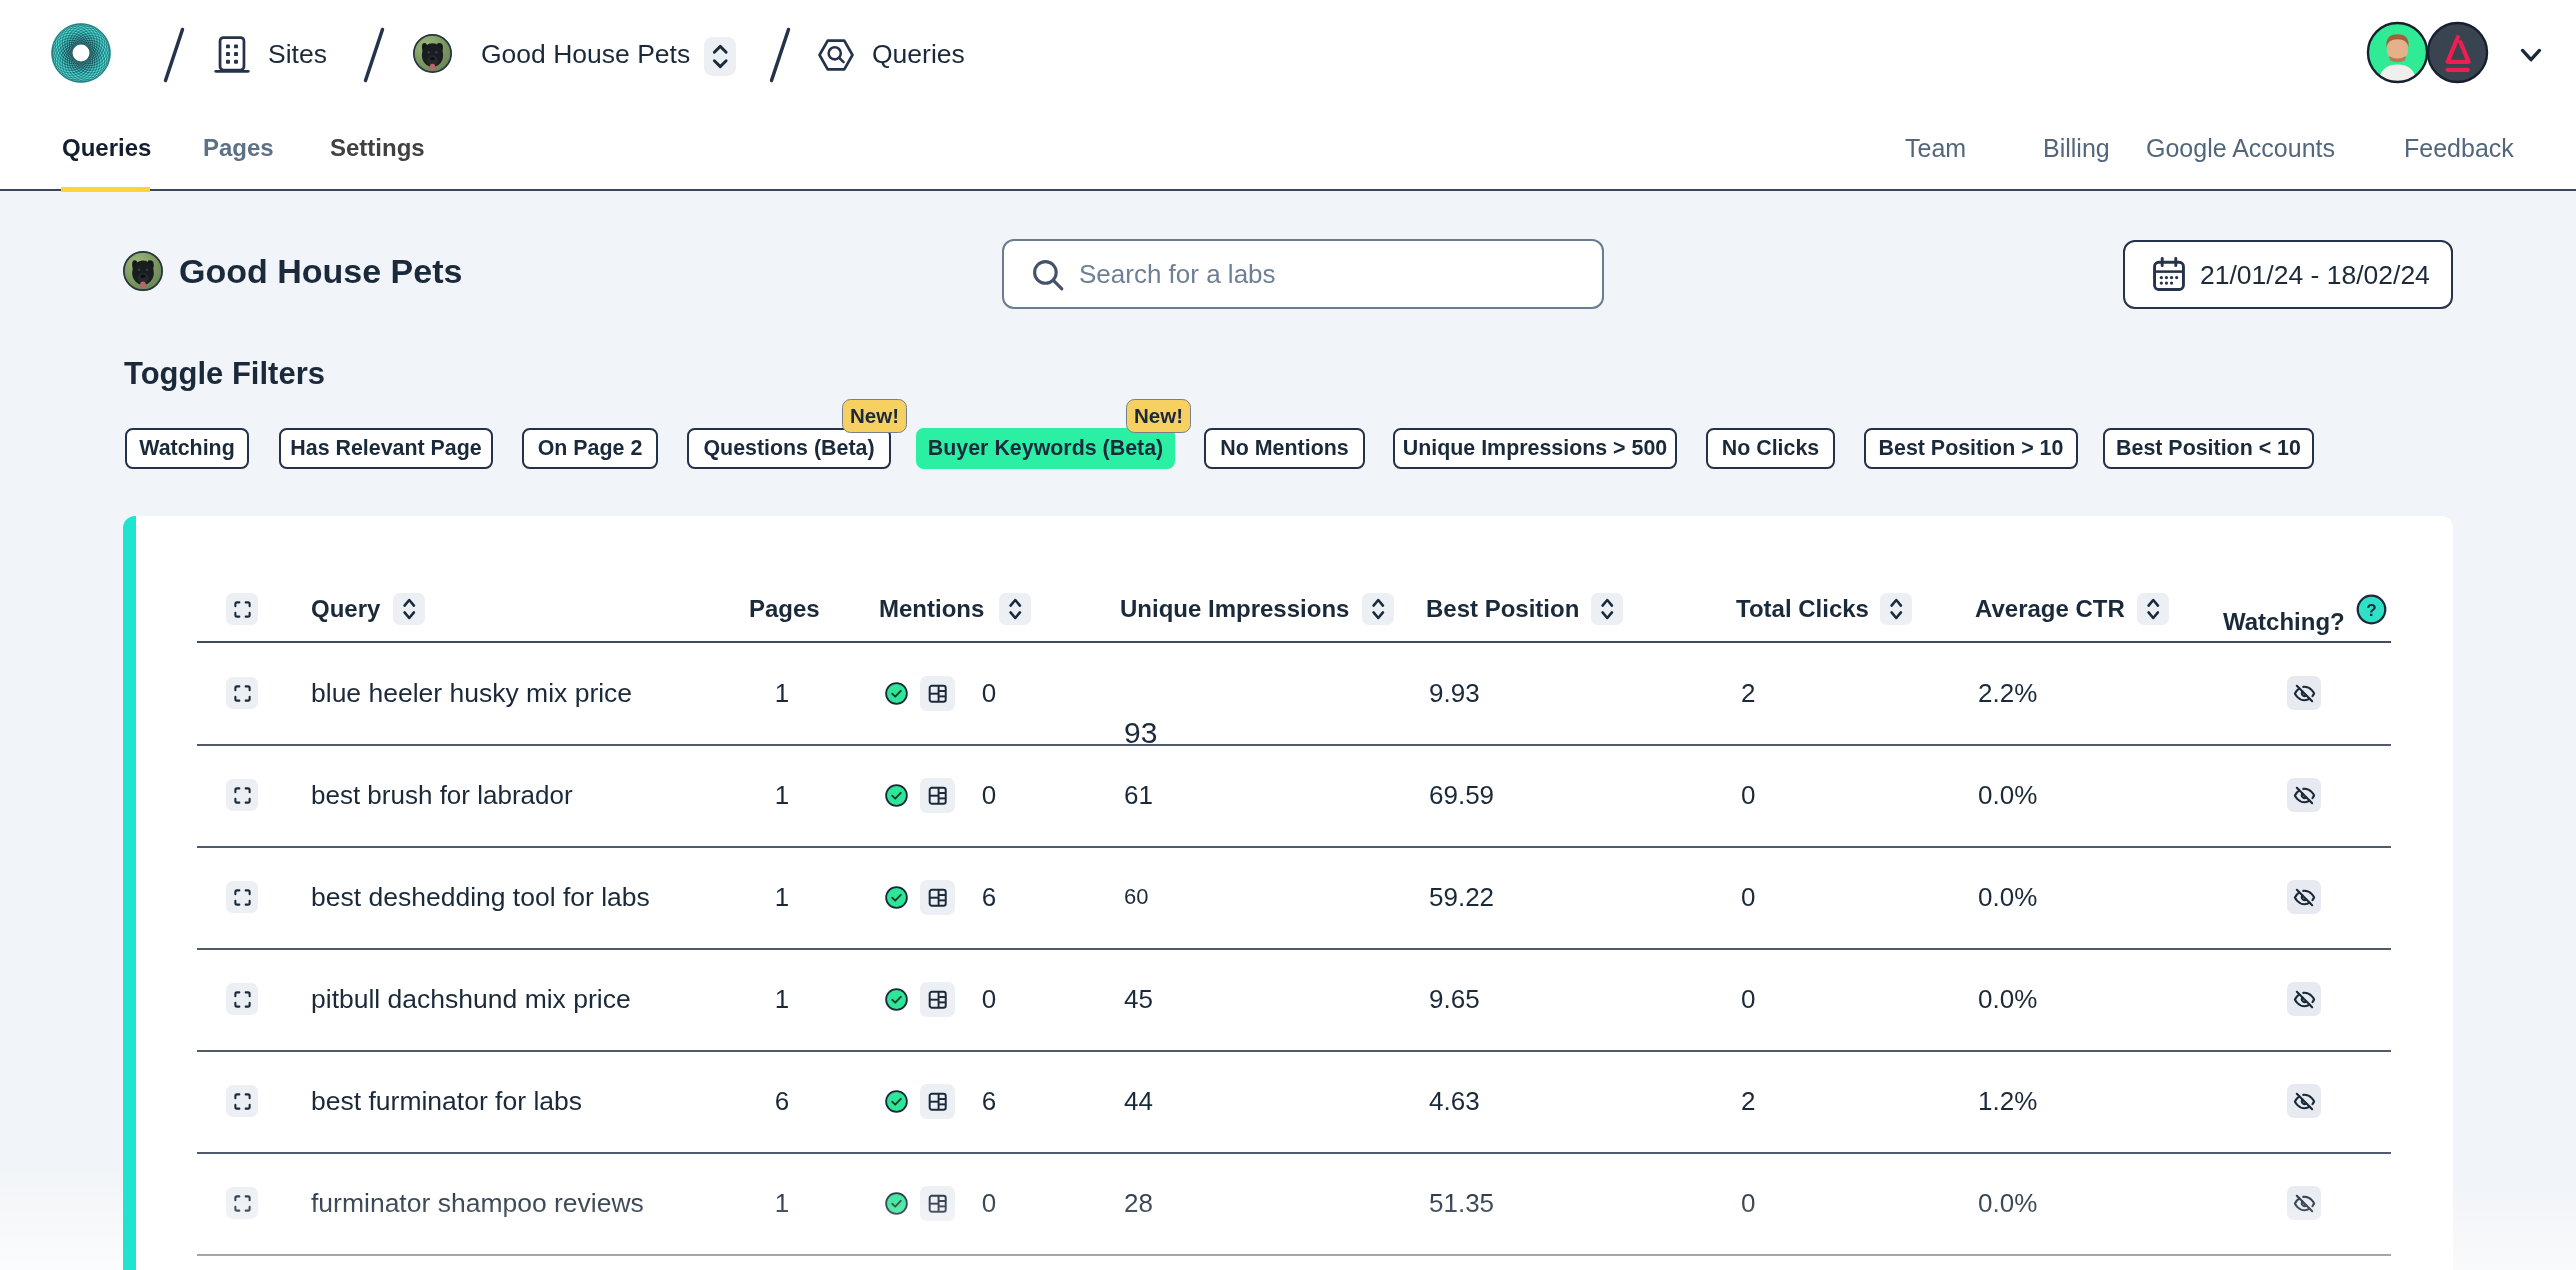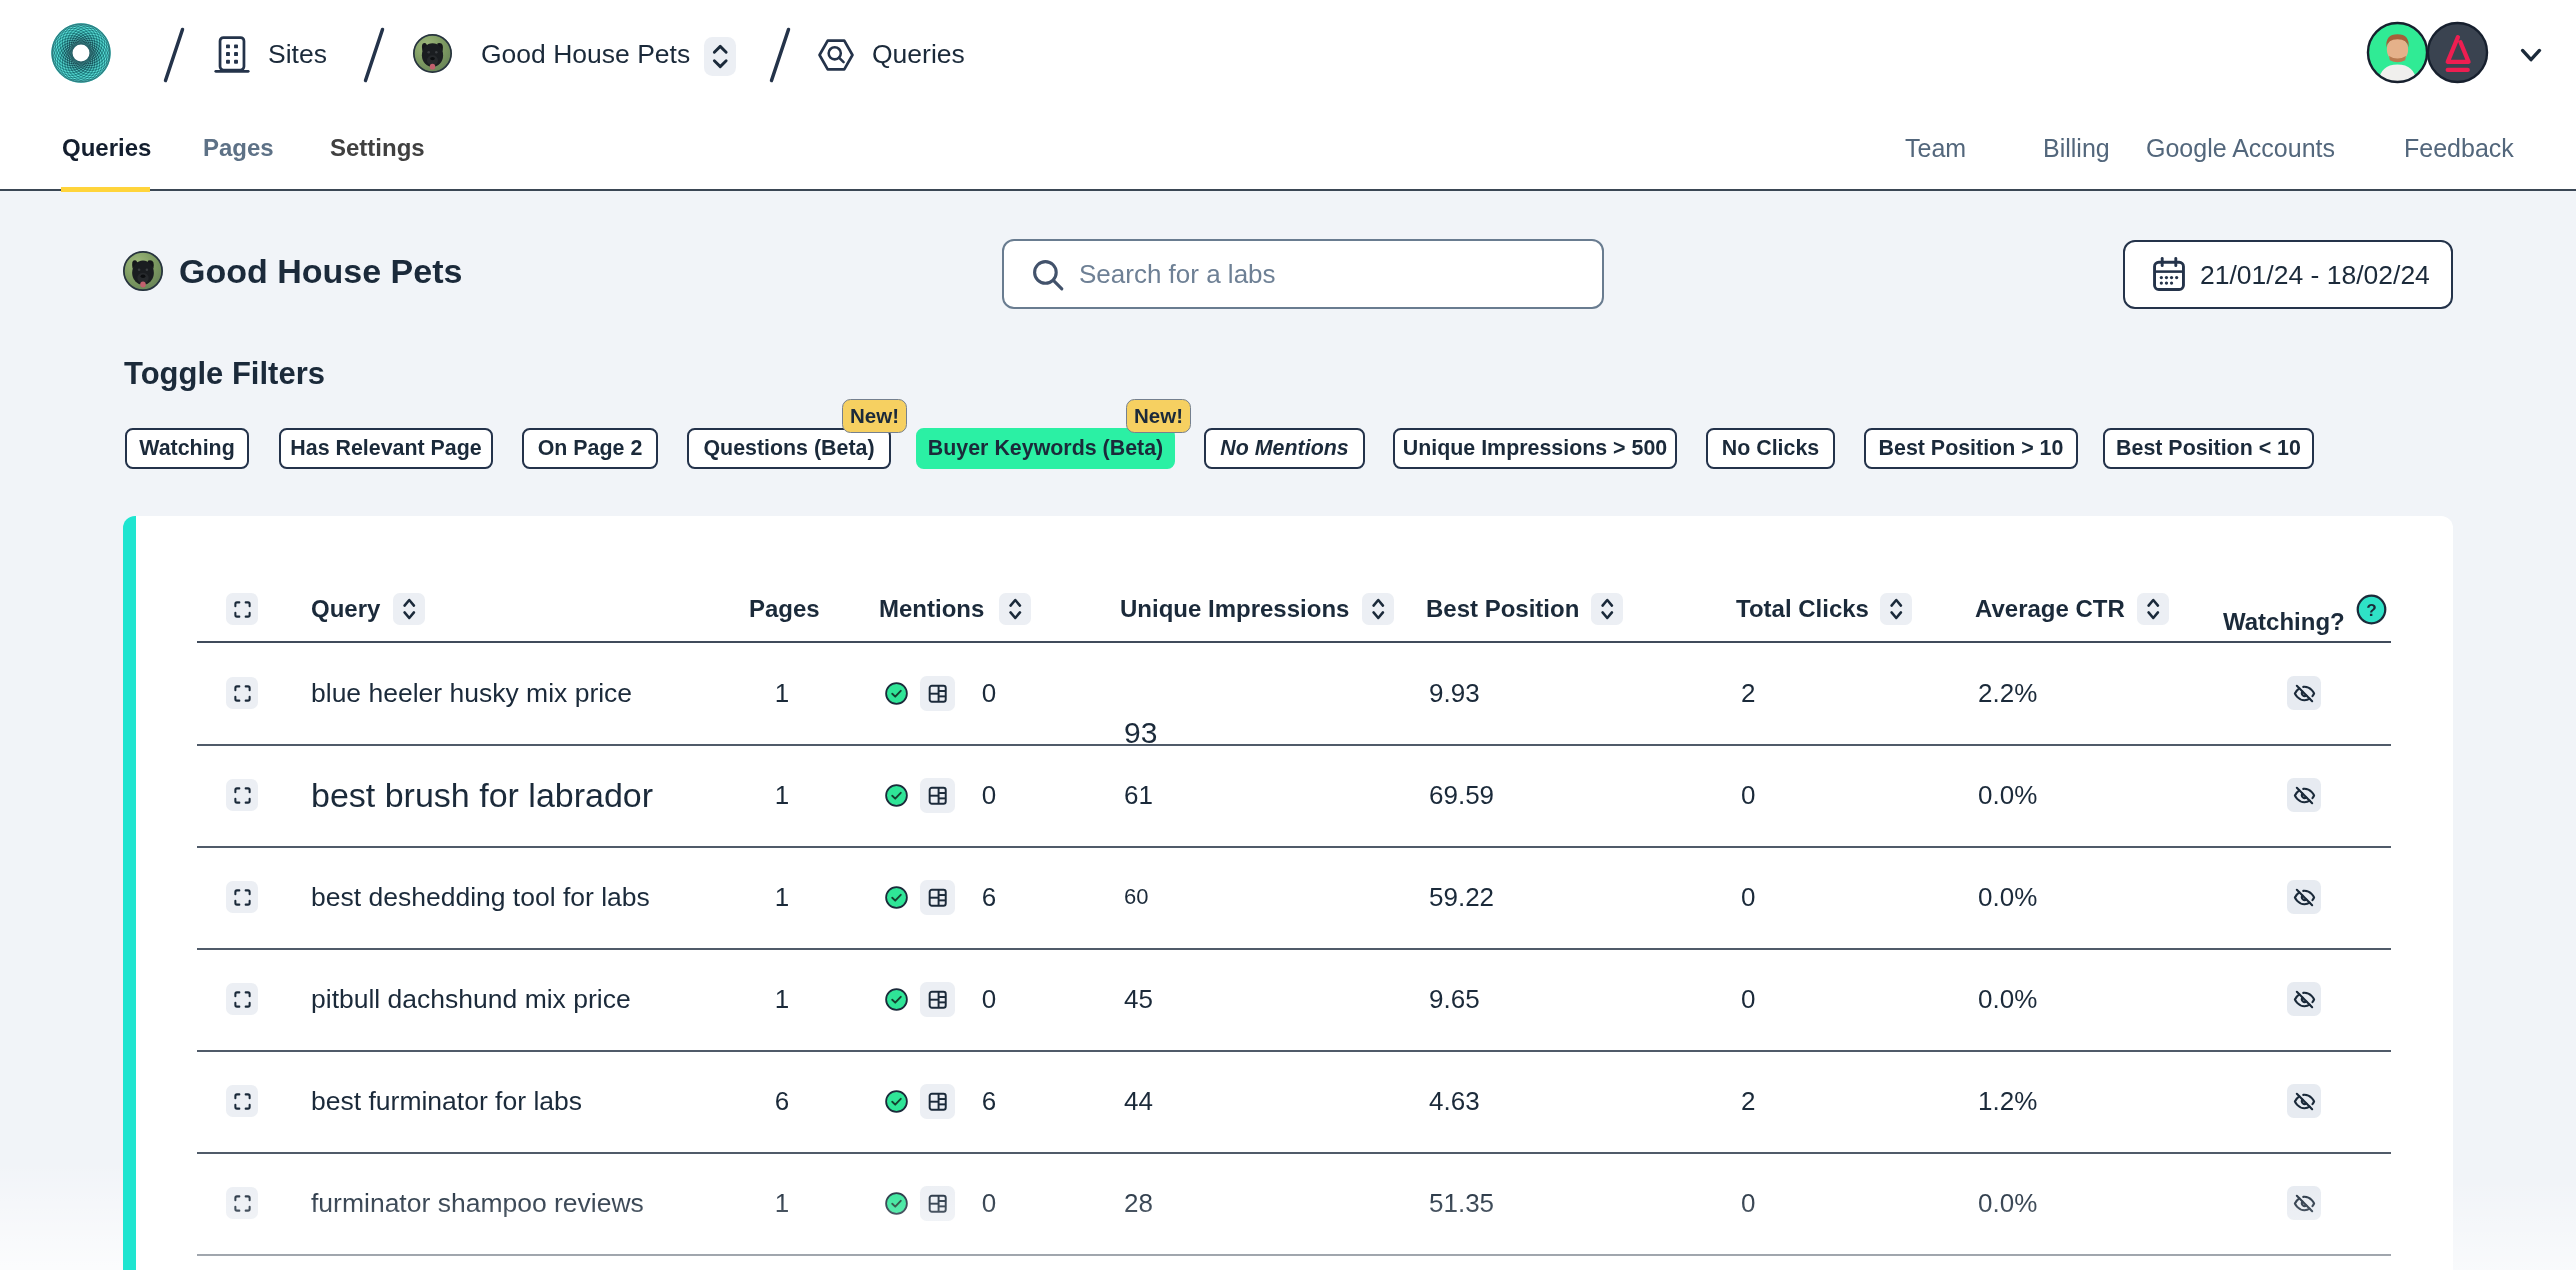--- a/index.html
+++ b/index.html
@@ -230,21 +230,21 @@
 </svg>
 <div class="txt" style="left:2200px;top:258px;height:34px;font-size:26.5px;font-weight:400;color:#1b2a3a;">21/01/24 - 18/02/24</div>
 
 <div class="txt navy" style="left:124px;top:356px;height:36px;font-size:31px;font-weight:700;">Toggle Filters</div>
 
 <div class="btn" style="left:125px;width:124px;">Watching</div>
 <div class="btn" style="left:279px;width:214px;">Has Relevant Page</div>
 <div class="btn" style="left:522px;width:136px;text-align:right;">On Page 2</div>
 <div class="btn" style="left:687px;width:204px;">Questions (Beta)</div>
 <div class="btn" style="left:916px;width:259px;background:#2bf0a4;border-color:#2bf0a4;">Buyer Keywords (Beta)</div>
-<div class="btn" style="left:1204px;width:161px;font-style:italic;">No Mentions</div>
+<div class="btn" style="left:1204px;width:161px;">No Mentions</div>
 <div class="btn" style="left:1393px;width:284px;">Unique Impressions &gt; 500</div>
 <div class="btn" style="left:1706px;width:129px;">No Clicks</div>
 <div class="btn" style="left:1864px;width:214px;">Best Position &gt; 10</div>
 <div class="btn" style="left:2103px;width:211px;">Best Position &lt; 10</div>
 <div class="badge" style="left:842px;">New!</div>
 <div class="badge" style="left:1126px;">New!</div>
 
 <div class="abs" style="left:123px;top:516px;width:2330px;height:755px;background:#fff;border-left:13.7px solid #1fe5d0;border-radius:12px 12px 0 0;"></div>
 
 <div id="thead">
@@ -345,21 +345,21 @@
     </div>
     <div class="divider" style="top:744px;"></div>
     <div class="chip" style="left:226px;top:779px;width:32px;height:32px;">
       <svg width="19" height="19" viewBox="0 0 24 24" fill="none" stroke="#1b2a3a" stroke-width="2.6" stroke-linecap="round" stroke-linejoin="round">
         <path d="M8 3H5a2 2 0 0 0-2 2v3"></path>
         <path d="M21 8V5a2 2 0 0 0-2-2h-3"></path>
         <path d="M3 16v3a2 2 0 0 0 2 2h3"></path>
         <path d="M16 21h3a2 2 0 0 0 2-2v-3"></path>
       </svg>
     </div>
-    <div class="txt" style="left:311px;top:779px;height:32px;font-size:34px;text-align:right;">best brush for labrador</div>
+    <div class="txt" style="left:311px;top:779px;height:32px;font-size:26px;text-align:right;">best brush for labrador</div>
     <div class="txt" style="left:765px;top:779px;width:34px;height:32px;justify-content:center;font-size:26px;">1</div>
     <div class="abs" style="left:885px;top:784px;"><svg width="23" height="23" viewBox="0 0 27 27">
         <circle cx="13.5" cy="13.5" r="12.2" fill="#2fe597" stroke="#1b2a3a" stroke-width="2.1"></circle>
         <path d="M8.5 13.8 L12 17.2 L18.5 10.3" fill="none" stroke="#14402f" stroke-width="2.2" stroke-linecap="round" stroke-linejoin="round"></path>
       </svg></div>
     <div class="chip" style="left:920px;top:778px;width:35px;height:35px;">
       <svg width="21.4" height="21.4" viewBox="0 0 24 24" fill="none" stroke="#1b2a3a" stroke-width="2.2" stroke-linejoin="round">
         <rect x="3" y="3" width="18" height="18" rx="2.5"></rect>
         <line x1="13" y1="3" x2="13" y2="21"></line>
         <line x1="3" y1="12" x2="13" y2="12"></line>

